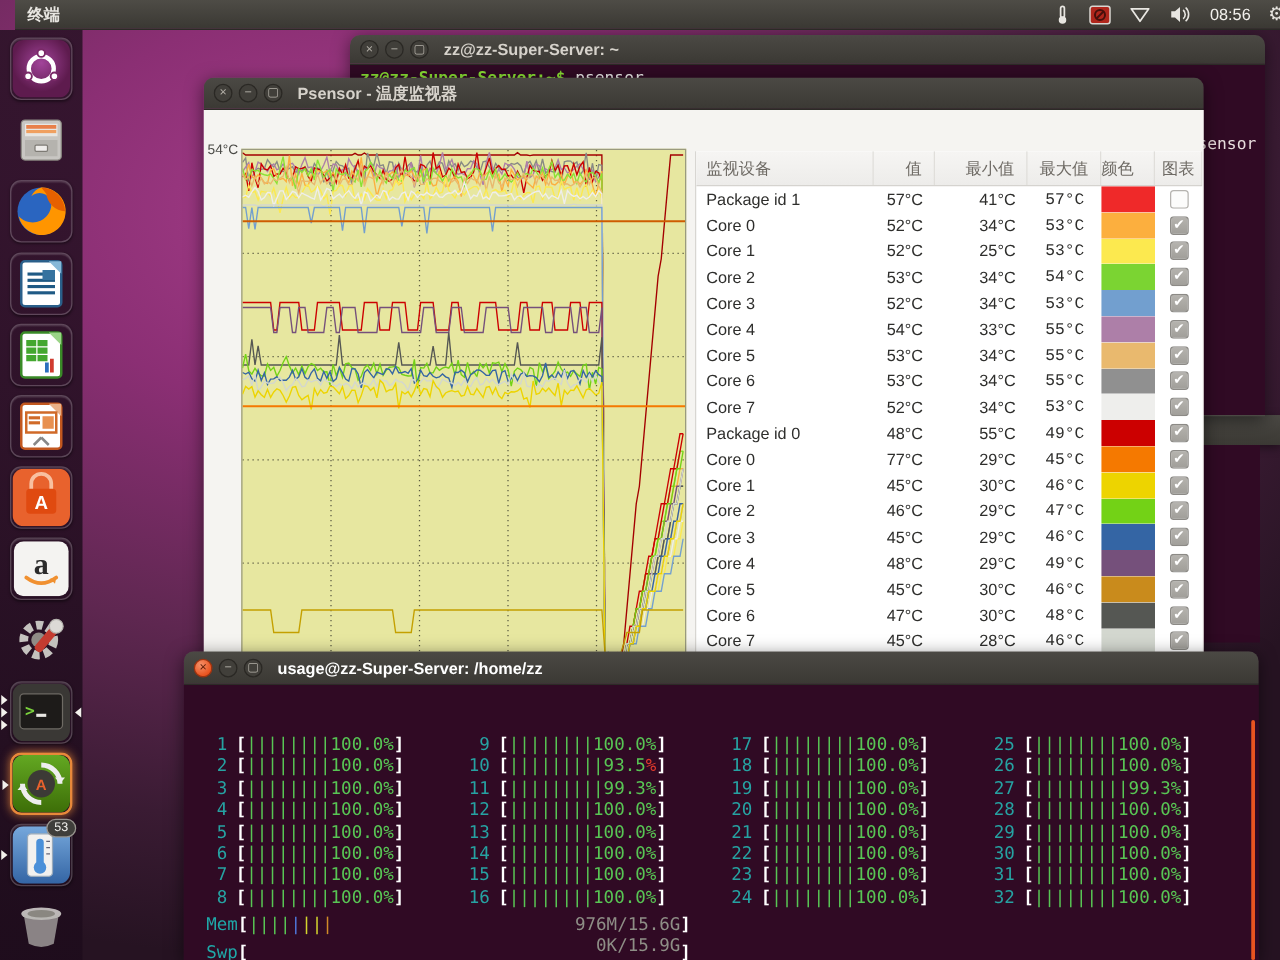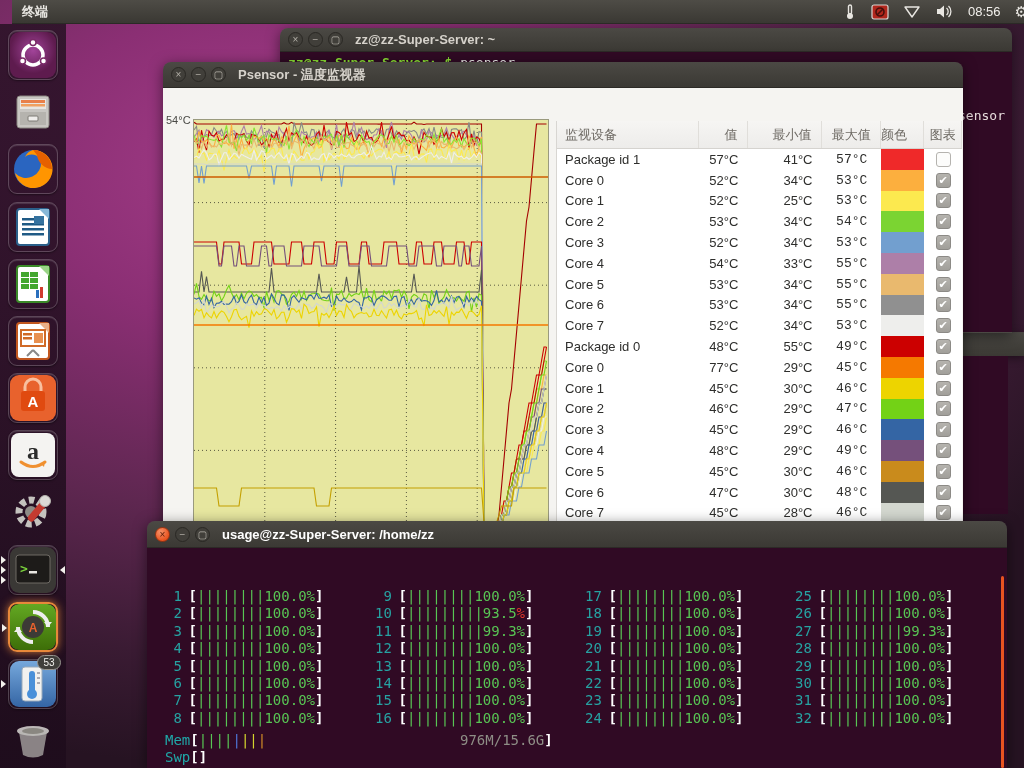--- a/index.html
+++ b/index.html
@@ -421,21 +421,21 @@
       </span>
       <span>usage@zz-Super-Server: /home/zz</span>
     </div>
     <div class="body">
       <div class="hcol" id="hcol0" style="left:18px"><div><span class="hid">1</span><span class="hwb">[</span><span class="hgr">||||||||100.0</span><span class="hgr">%</span><span class="hwb">]</span></div><div><span class="hid">2</span><span class="hwb">[</span><span class="hgr">||||||||100.0</span><span class="hgr">%</span><span class="hwb">]</span></div><div><span class="hid">3</span><span class="hwb">[</span><span class="hgr">||||||||100.0</span><span class="hgr">%</span><span class="hwb">]</span></div><div><span class="hid">4</span><span class="hwb">[</span><span class="hgr">||||||||100.0</span><span class="hgr">%</span><span class="hwb">]</span></div><div><span class="hid">5</span><span class="hwb">[</span><span class="hgr">||||||||100.0</span><span class="hgr">%</span><span class="hwb">]</span></div><div><span class="hid">6</span><span class="hwb">[</span><span class="hgr">||||||||100.0</span><span class="hgr">%</span><span class="hwb">]</span></div><div><span class="hid">7</span><span class="hwb">[</span><span class="hgr">||||||||100.0</span><span class="hgr">%</span><span class="hwb">]</span></div><div><span class="hid">8</span><span class="hwb">[</span><span class="hgr">||||||||100.0</span><span class="hgr">%</span><span class="hwb">]</span></div></div>
       <div class="hcol" id="hcol1" style="left:228px"><div><span class="hid">9</span><span class="hwb">[</span><span class="hgr">||||||||100.0</span><span class="hgr">%</span><span class="hwb">]</span></div><div><span class="hid">10</span><span class="hwb">[</span><span class="hgr">|||||||||93.5</span><span class="hrd">%</span><span class="hwb">]</span></div><div><span class="hid">11</span><span class="hwb">[</span><span class="hgr">|||||||||99.3</span><span class="hgr">%</span><span class="hwb">]</span></div><div><span class="hid">12</span><span class="hwb">[</span><span class="hgr">||||||||100.0</span><span class="hgr">%</span><span class="hwb">]</span></div><div><span class="hid">13</span><span class="hwb">[</span><span class="hgr">||||||||100.0</span><span class="hgr">%</span><span class="hwb">]</span></div><div><span class="hid">14</span><span class="hwb">[</span><span class="hgr">||||||||100.0</span><span class="hgr">%</span><span class="hwb">]</span></div><div><span class="hid">15</span><span class="hwb">[</span><span class="hgr">||||||||100.0</span><span class="hgr">%</span><span class="hwb">]</span></div><div><span class="hid">16</span><span class="hwb">[</span><span class="hgr">||||||||100.0</span><span class="hgr">%</span><span class="hwb">]</span></div></div>
       <div class="hcol" id="hcol2" style="left:438px"><div><span class="hid">17</span><span class="hwb">[</span><span class="hgr">||||||||100.0</span><span class="hgr">%</span><span class="hwb">]</span></div><div><span class="hid">18</span><span class="hwb">[</span><span class="hgr">||||||||100.0</span><span class="hgr">%</span><span class="hwb">]</span></div><div><span class="hid">19</span><span class="hwb">[</span><span class="hgr">||||||||100.0</span><span class="hgr">%</span><span class="hwb">]</span></div><div><span class="hid">20</span><span class="hwb">[</span><span class="hgr">||||||||100.0</span><span class="hgr">%</span><span class="hwb">]</span></div><div><span class="hid">21</span><span class="hwb">[</span><span class="hgr">||||||||100.0</span><span class="hgr">%</span><span class="hwb">]</span></div><div><span class="hid">22</span><span class="hwb">[</span><span class="hgr">||||||||100.0</span><span class="hgr">%</span><span class="hwb">]</span></div><div><span class="hid">23</span><span class="hwb">[</span><span class="hgr">||||||||100.0</span><span class="hgr">%</span><span class="hwb">]</span></div><div><span class="hid">24</span><span class="hwb">[</span><span class="hgr">||||||||100.0</span><span class="hgr">%</span><span class="hwb">]</span></div></div>
       <div class="hcol" id="hcol3" style="left:648px"><div><span class="hid">25</span><span class="hwb">[</span><span class="hgr">||||||||100.0</span><span class="hgr">%</span><span class="hwb">]</span></div><div><span class="hid">26</span><span class="hwb">[</span><span class="hgr">||||||||100.0</span><span class="hgr">%</span><span class="hwb">]</span></div><div><span class="hid">27</span><span class="hwb">[</span><span class="hgr">|||||||||99.3</span><span class="hgr">%</span><span class="hwb">]</span></div><div><span class="hid">28</span><span class="hwb">[</span><span class="hgr">||||||||100.0</span><span class="hgr">%</span><span class="hwb">]</span></div><div><span class="hid">29</span><span class="hwb">[</span><span class="hgr">||||||||100.0</span><span class="hgr">%</span><span class="hwb">]</span></div><div><span class="hid">30</span><span class="hwb">[</span><span class="hgr">||||||||100.0</span><span class="hgr">%</span><span class="hwb">]</span></div><div><span class="hid">31</span><span class="hwb">[</span><span class="hgr">||||||||100.0</span><span class="hgr">%</span><span class="hwb">]</span></div><div><span class="hid">32</span><span class="hwb">[</span><span class="hgr">||||||||100.0</span><span class="hgr">%</span><span class="hwb">]</span></div></div>
 
       <div id="memrow"><span class="hcy">Mem</span><span class="hwb">[</span><span class="membar" id="mempipes"><span style="color: rgb(88, 197, 84);">|</span><span style="color: rgb(88, 197, 84);">|</span><span style="color: rgb(88, 197, 84);">|</span><span style="color: rgb(88, 197, 84);">|</span><span style="color: rgb(79, 118, 216);">|</span><span style="color: rgb(211, 211, 46);">|</span><span style="color: rgb(211, 211, 46);">|</span><span style="color: rgb(208, 139, 40);">|</span><span class="spacer"></span><span class="hgray">976M/15.6G</span></span><span class="hwb">]</span></div>
-      <div id="swprow"><span class="hcy">Swp</span><span class="hwb">[</span><span class="hwb">]</span></div>
+      <div id="swprow"><span class="hcy">Swp</span><span class="hwb">[</span><span class="membar"><span class="spacer"></span><span class="hgray">0K/15.9G</span></span><span class="hwb">]</span></div>
 
       <div id="taskblock">
         <div><span class="hcy">Tasks: </span><span class="hwt">135</span><span class="hcy">, </span><span class="hbgr">319</span><span class="hcy"> thr; </span><span class="hbgr">34</span><span class="hcy"> running</span></div>
         
         
       </div>
       <div id="scrollbar"></div>
     </div>
   </div>
 

